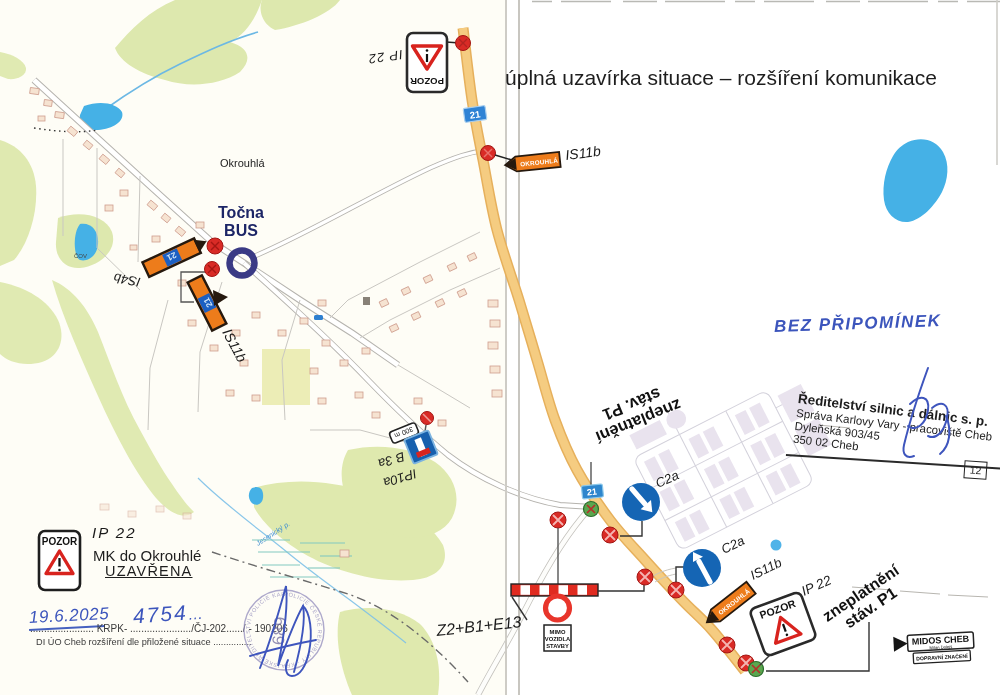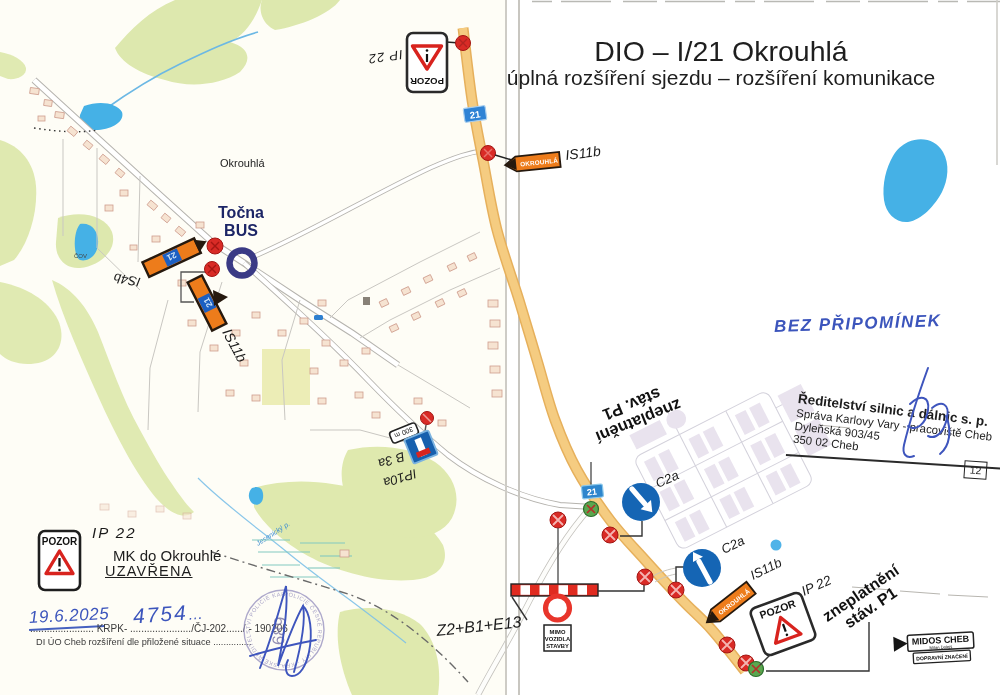--- a/index.html
+++ b/index.html
@@ -457,23 +457,22 @@
   <g transform="rotate(-3 935 650)">
     <rect x="908" y="634" width="66" height="16" rx="2" fill="#fff" stroke="#222" stroke-width="1.5"></rect>
     <path d="M908,642 L894,634.5 L894,649.5 Z" fill="#151515"></path>
     <text x="941" y="643.5" font-size="9" font-weight="bold" fill="#111" text-anchor="middle">MIDOS CHEB</text>
     <text x="941" y="649" font-size="4.2" fill="#111" text-anchor="middle">Milan Dolejš</text>
     <rect x="913" y="652" width="57" height="10.5" rx="1" fill="#fff" stroke="#222" stroke-width="1.3"></rect>
     <text x="941.5" y="659.5" font-size="5.2" font-weight="bold" fill="#111" text-anchor="middle">DOPRAVNÍ ZNAČENÍ</text>
   </g>
 </svg>
 
-<div class="abs" style="left:501px;top:35px;width:440px;text-align:center;font-size:28.5px;color:#1e1e1e;">DIO – I/21 Okrouhlá</div>
-
-<div class="abs" style="left:491px;top:66px;width:460px;text-align:center;font-size:21px;color:#1e1e1e;white-space:nowrap;">úplná rozšíření sjezdu – rozšíření komunikace</div>
+
+<div class="abs" style="left:491px;top:66px;width:460px;text-align:center;font-size:21px;color:#1e1e1e;white-space:nowrap;">úplná uzavírka situace – rozšíření komunikace</div>
 
 <div class="abs" style="left:774px;top:314px;font-size:17px;font-style:italic;font-weight:bold;letter-spacing:1.5px;color:#3c55bc;transform:rotate(-2deg);white-space:nowrap;">BEZ PŘIPOMÍNEK</div>
 
 <div class="abs" style="left:799px;top:391px;width:210px;transform:rotate(7deg);transform-origin:0 0;color:#1e1e1e;">
 
   <div style="font-size:13.5px;font-weight:bold;white-space:nowrap;">Ředitelství silnic a dálnic s. p.</div>
 
   <div style="font-size:11.5px;margin-top:1px;white-space:nowrap;">Správa Karlovy Vary - pracoviště Cheb</div>
 
   <div style="font-size:11.5px;margin-top:1px;">Dyleňská 903/45</div>
@@ -497,21 +496,21 @@
 <svg class="abs" style="left:37px;top:529px;" width="46" height="64" viewBox="0 0 46 64">
   <rect x="2" y="2" width="41" height="59" rx="6" fill="#fff" stroke="#1e1e1e" stroke-width="2.6"></rect>
   <text x="22.5" y="15.5" font-size="10" font-weight="bold" fill="#111" text-anchor="middle">POZOR</text>
   <path d="M22.5,22 L36,44.5 L9,44.5 Z" fill="#fff" stroke="#d8231e" stroke-width="3.4" stroke-linejoin="round"></path>
   <line x1="22.5" y1="29" x2="22.5" y2="37.5" stroke="#111" stroke-width="2.3"></line>
   <circle cx="22.5" cy="41" r="1.3" fill="#111"></circle>
 </svg>
 
 <div class="abs" style="left:92px;top:524px;font-size:15px;font-style:italic;color:#1a1a1a;letter-spacing:2px;">IP 22</div>
 
-<div class="abs" style="left:93px;top:547px;font-size:15px;color:#1e1e1e;margin-left:20px;">MK do Okrouhlé</div>
+<div class="abs" style="left:93px;top:547px;font-size:15px;color:#1e1e1e;">MK do Okrouhlé</div>
 
 <div class="abs" style="left:105px;top:563px;font-size:14.5px;color:#1e1e1e;letter-spacing:1.2px;text-decoration:underline;">UZAVŘENA</div>
 
 <div class="abs" style="left:29px;top:606px;font-size:17px;font-style:italic;color:#3c55bc;transform:rotate(-3deg);letter-spacing:0.5px;">19.6.2025</div>
 
 <div class="abs" style="left:133px;top:602px;font-size:21px;font-style:italic;color:#3c55bc;transform:rotate(-4deg);letter-spacing:2px;">4754<span style="font-size:15px;">…</span></div>
 
 <div class="abs" style="left:29px;top:627px;width:76px;height:1.8px;background:#4560bf;transform:rotate(-3deg);"></div>
 
 <div class="abs" style="left:30px;top:623px;width:280px;font-size:10px;color:#3a3a3a;">....................... KRPK- ....................../ČJ-202....../ - 190206</div>

